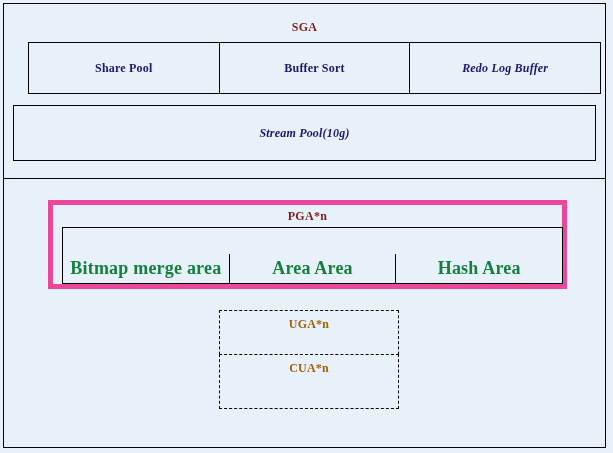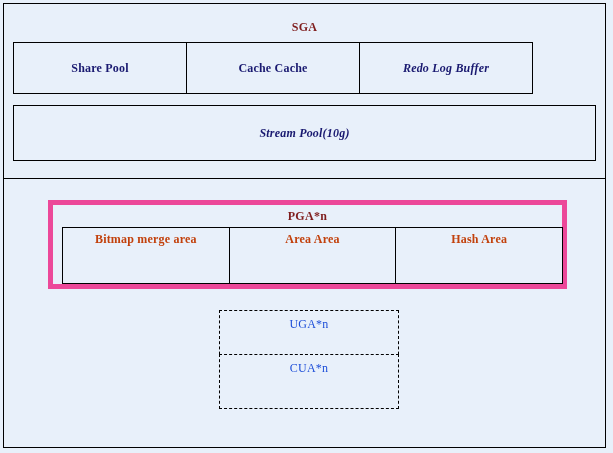--- a/index.html
+++ b/index.html
@@ -51,23 +51,23 @@
 
   .band {
     position: absolute;
     border: 1px solid #000000;
     box-sizing: border-box;
     display: flex;
     background: #e8f0fa;
   }
 
   #sga-row-1 {
-    left: 9px;
+    left: 24px;
     top: 38px;
-    width: 520px;
+    width: 573px;
     height: 52px;
   }
 
   #sga-row-2 {
     left: 9px;
     top: 101px;
     width: 583px;
     height: 56px;
   }
 
@@ -123,25 +123,26 @@
     background: #e8f0fa;
   }
 
   #pga-inner .pga-cell {
     flex: 1 1 0;
     display: flex;
     align-items: flex-start;
     justify-content: center;
     padding-top: 4px;
     font-weight: bold;
-    font-size: 12px;
-    color: #c2410c;
+    font-size: 18px;
+    color: #15803d;
     border-right: 1px solid #000000;
     box-sizing: border-box;
     letter-spacing: 0.2px;
+    margin-top: 26px;
   }
   #pga-inner .pga-cell:last-child { border-right: none; }
 
   
   #ua-stack {
     position: absolute;
     left: 215px;
     top: 131px;
     width: 180px;
     height: 109px;
@@ -151,23 +152,23 @@
     position: absolute;
     left: 0;
     width: 180px;
     border: 1px dashed #000000;
     box-sizing: border-box;
     background: #e8f0fa;
     display: flex;
     align-items: flex-start;
     justify-content: center;
     padding-top: 6px;
-    font-weight: normal;
-    font-size: 12px;
-    color: #1d4ed8;
+    font-weight: bold;
+    font-size: 12px;
+    color: #a16207;
     letter-spacing: 0.2px;
   }
 
   #uga-box {
     top: 0;
     height: 55px;
   }
 
   #cua-box {
     top: 44px;
@@ -178,21 +179,21 @@
 <body>
 
 <div id="diagram">
 
   <div id="sga-region">
 
     <div class="region-title" id="sga-title">SGA</div>
 
     <div class="band" id="sga-row-1">
       <div class="cell">Share Pool</div>
-      <div class="cell">Cache Cache</div>
+      <div class="cell">Buffer Sort</div>
       <div class="cell">Redo Log Buffer</div>
     </div>
 
     <div class="band" id="sga-row-2">
       <div class="cell">Stream Pool(10g)</div>
     </div>
 
   </div>
 
   <div id="pga-region">

